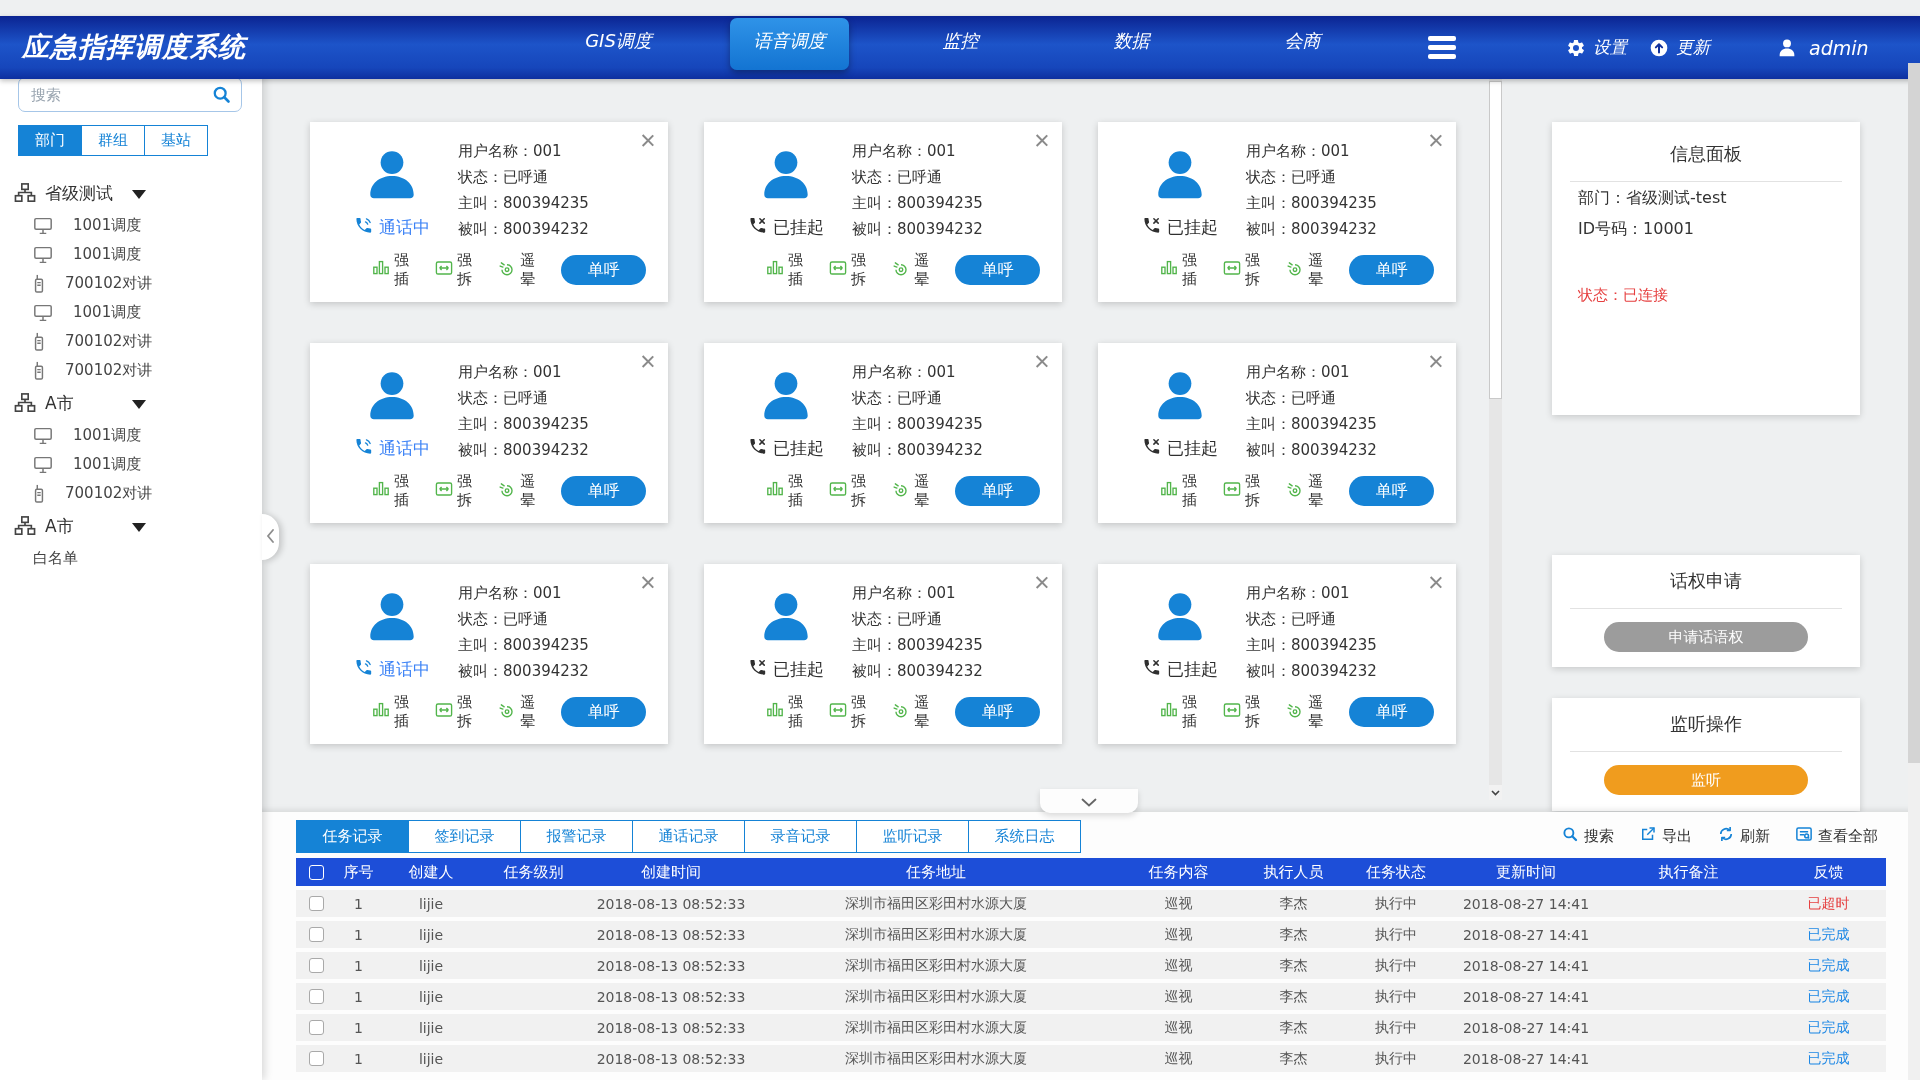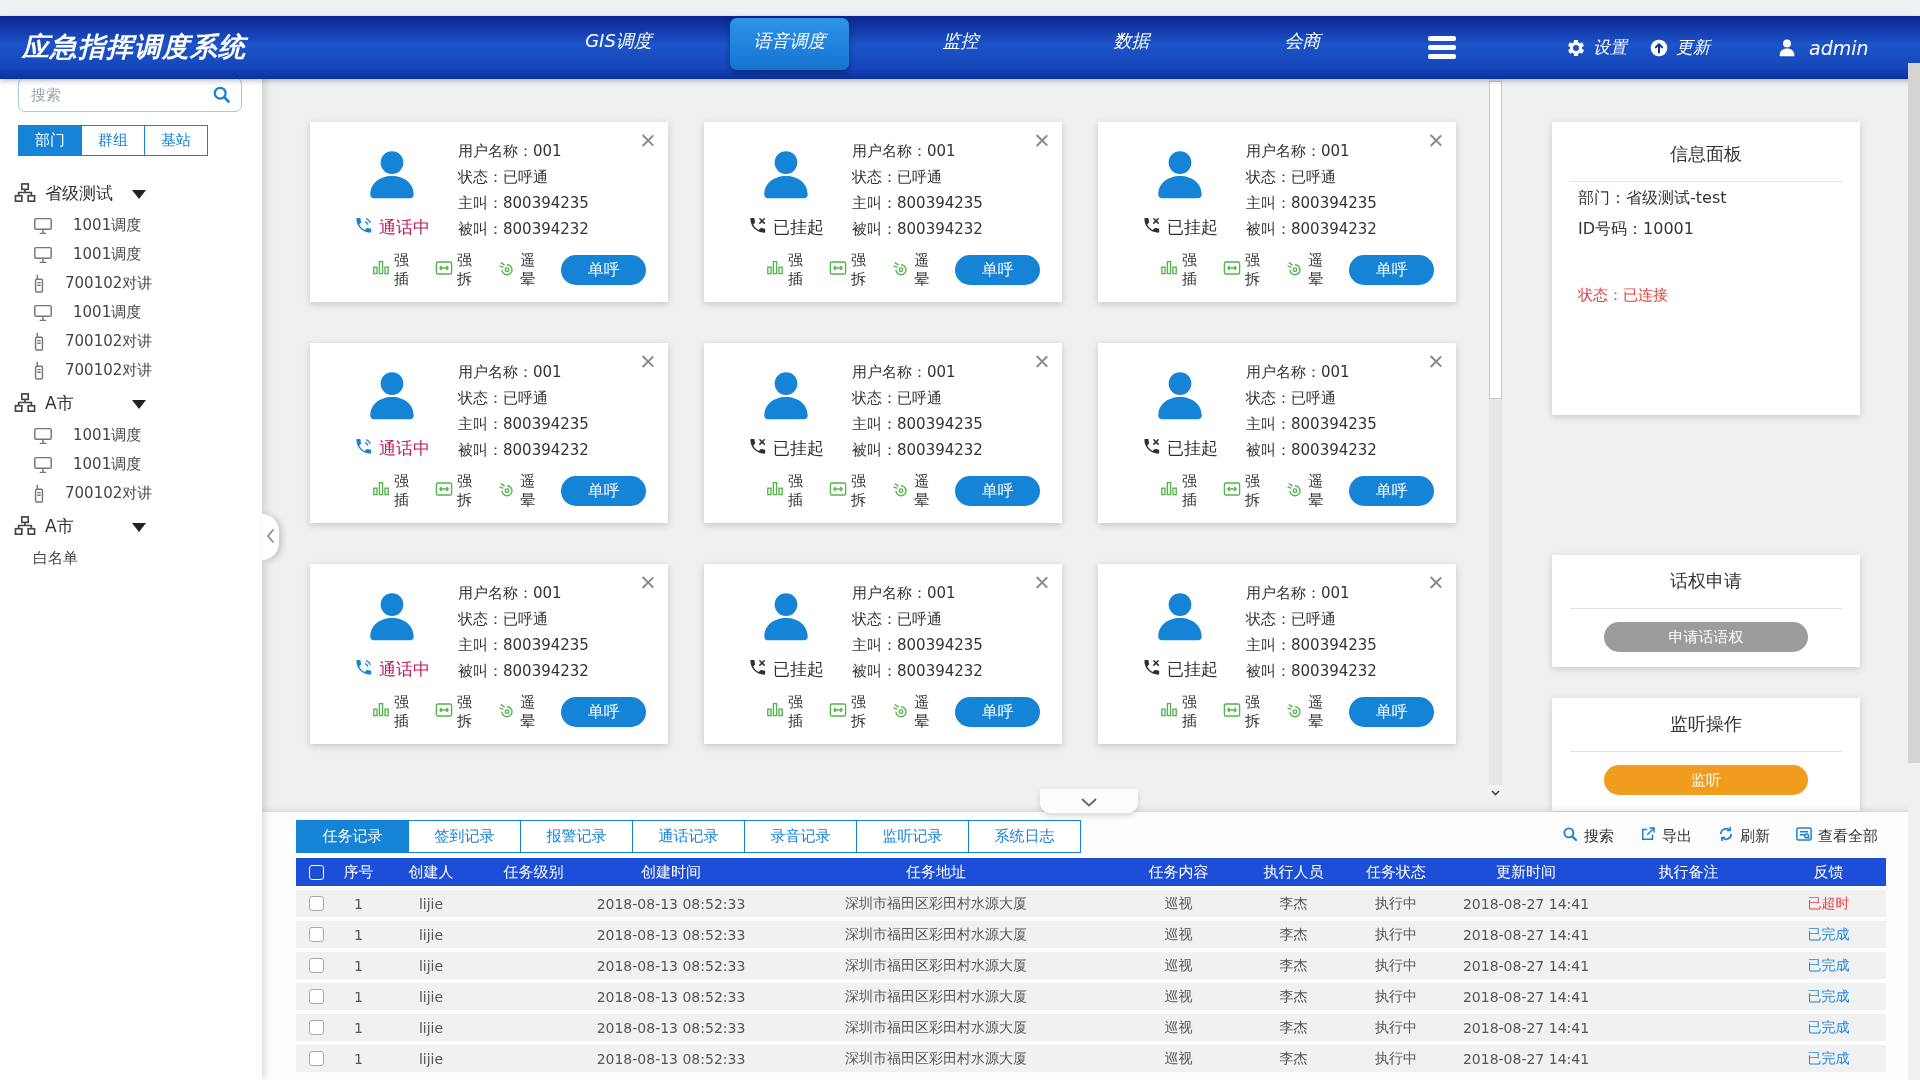--- a/index.html
+++ b/index.html
@@ -52,21 +52,21 @@
   
   .cards-grid { position:absolute; left:310px; top:122px; display:grid;
                 grid-template-columns:repeat(3,358px); column-gap:36px; row-gap:41px; z-index:5; }
   .card { position:relative; width:358px; height:180px; background:#fff; box-shadow:0 2px 7px rgba(0,0,0,.18); }
   .card-close { position:absolute; top:11px; right:13px; width:15px; height:15px; cursor:pointer; }
   .card-close::before,.card-close::after { content:""; position:absolute; left:7px; top:0; width:1.6px; height:15px; background:#8a8a8a; }
   .card-close::before { transform:rotate(45deg); } .card-close::after { transform:rotate(-45deg); }
   .card-left { position:absolute; left:34px; top:22px; width:96px; text-align:center; }
   .card-left .avatar svg { display:inline-block; }
   .card-status { margin-top:6px; display:flex; align-items:center; justify-content:center; gap:6px; font-size:17px; }
-  .card-status.calling { color:#be185d; }
+  .card-status.calling { color:#3b82f6; }
   .card-status.held { color:#2f2f2f; }
   .card-info { position:absolute; left:148px; top:16px; font-size:15px; color:#333; line-height:26px; }
   .card-actions { position:absolute; left:0; right:0; bottom:13px; display:flex; align-items:center; padding-left:25px;margin-left:37px; }
   .card-action { display:flex; align-items:center; gap:4px; font-size:15px; color:#333; margin-right:13px; cursor:pointer; }
   .call-btn { margin-left:auto; margin-right:22px; width:88px; height:30px; border:none; border-radius:15px;
               background:#1583d6; color:#fff; font-size:16px; cursor:pointer; }
 
   
   .panel { position:absolute; left:1552px; width:308px; background:#fff; box-shadow:0 2px 7px rgba(0,0,0,.16); z-index:5; }
   #panel-info { top:122px; height:293px; }

